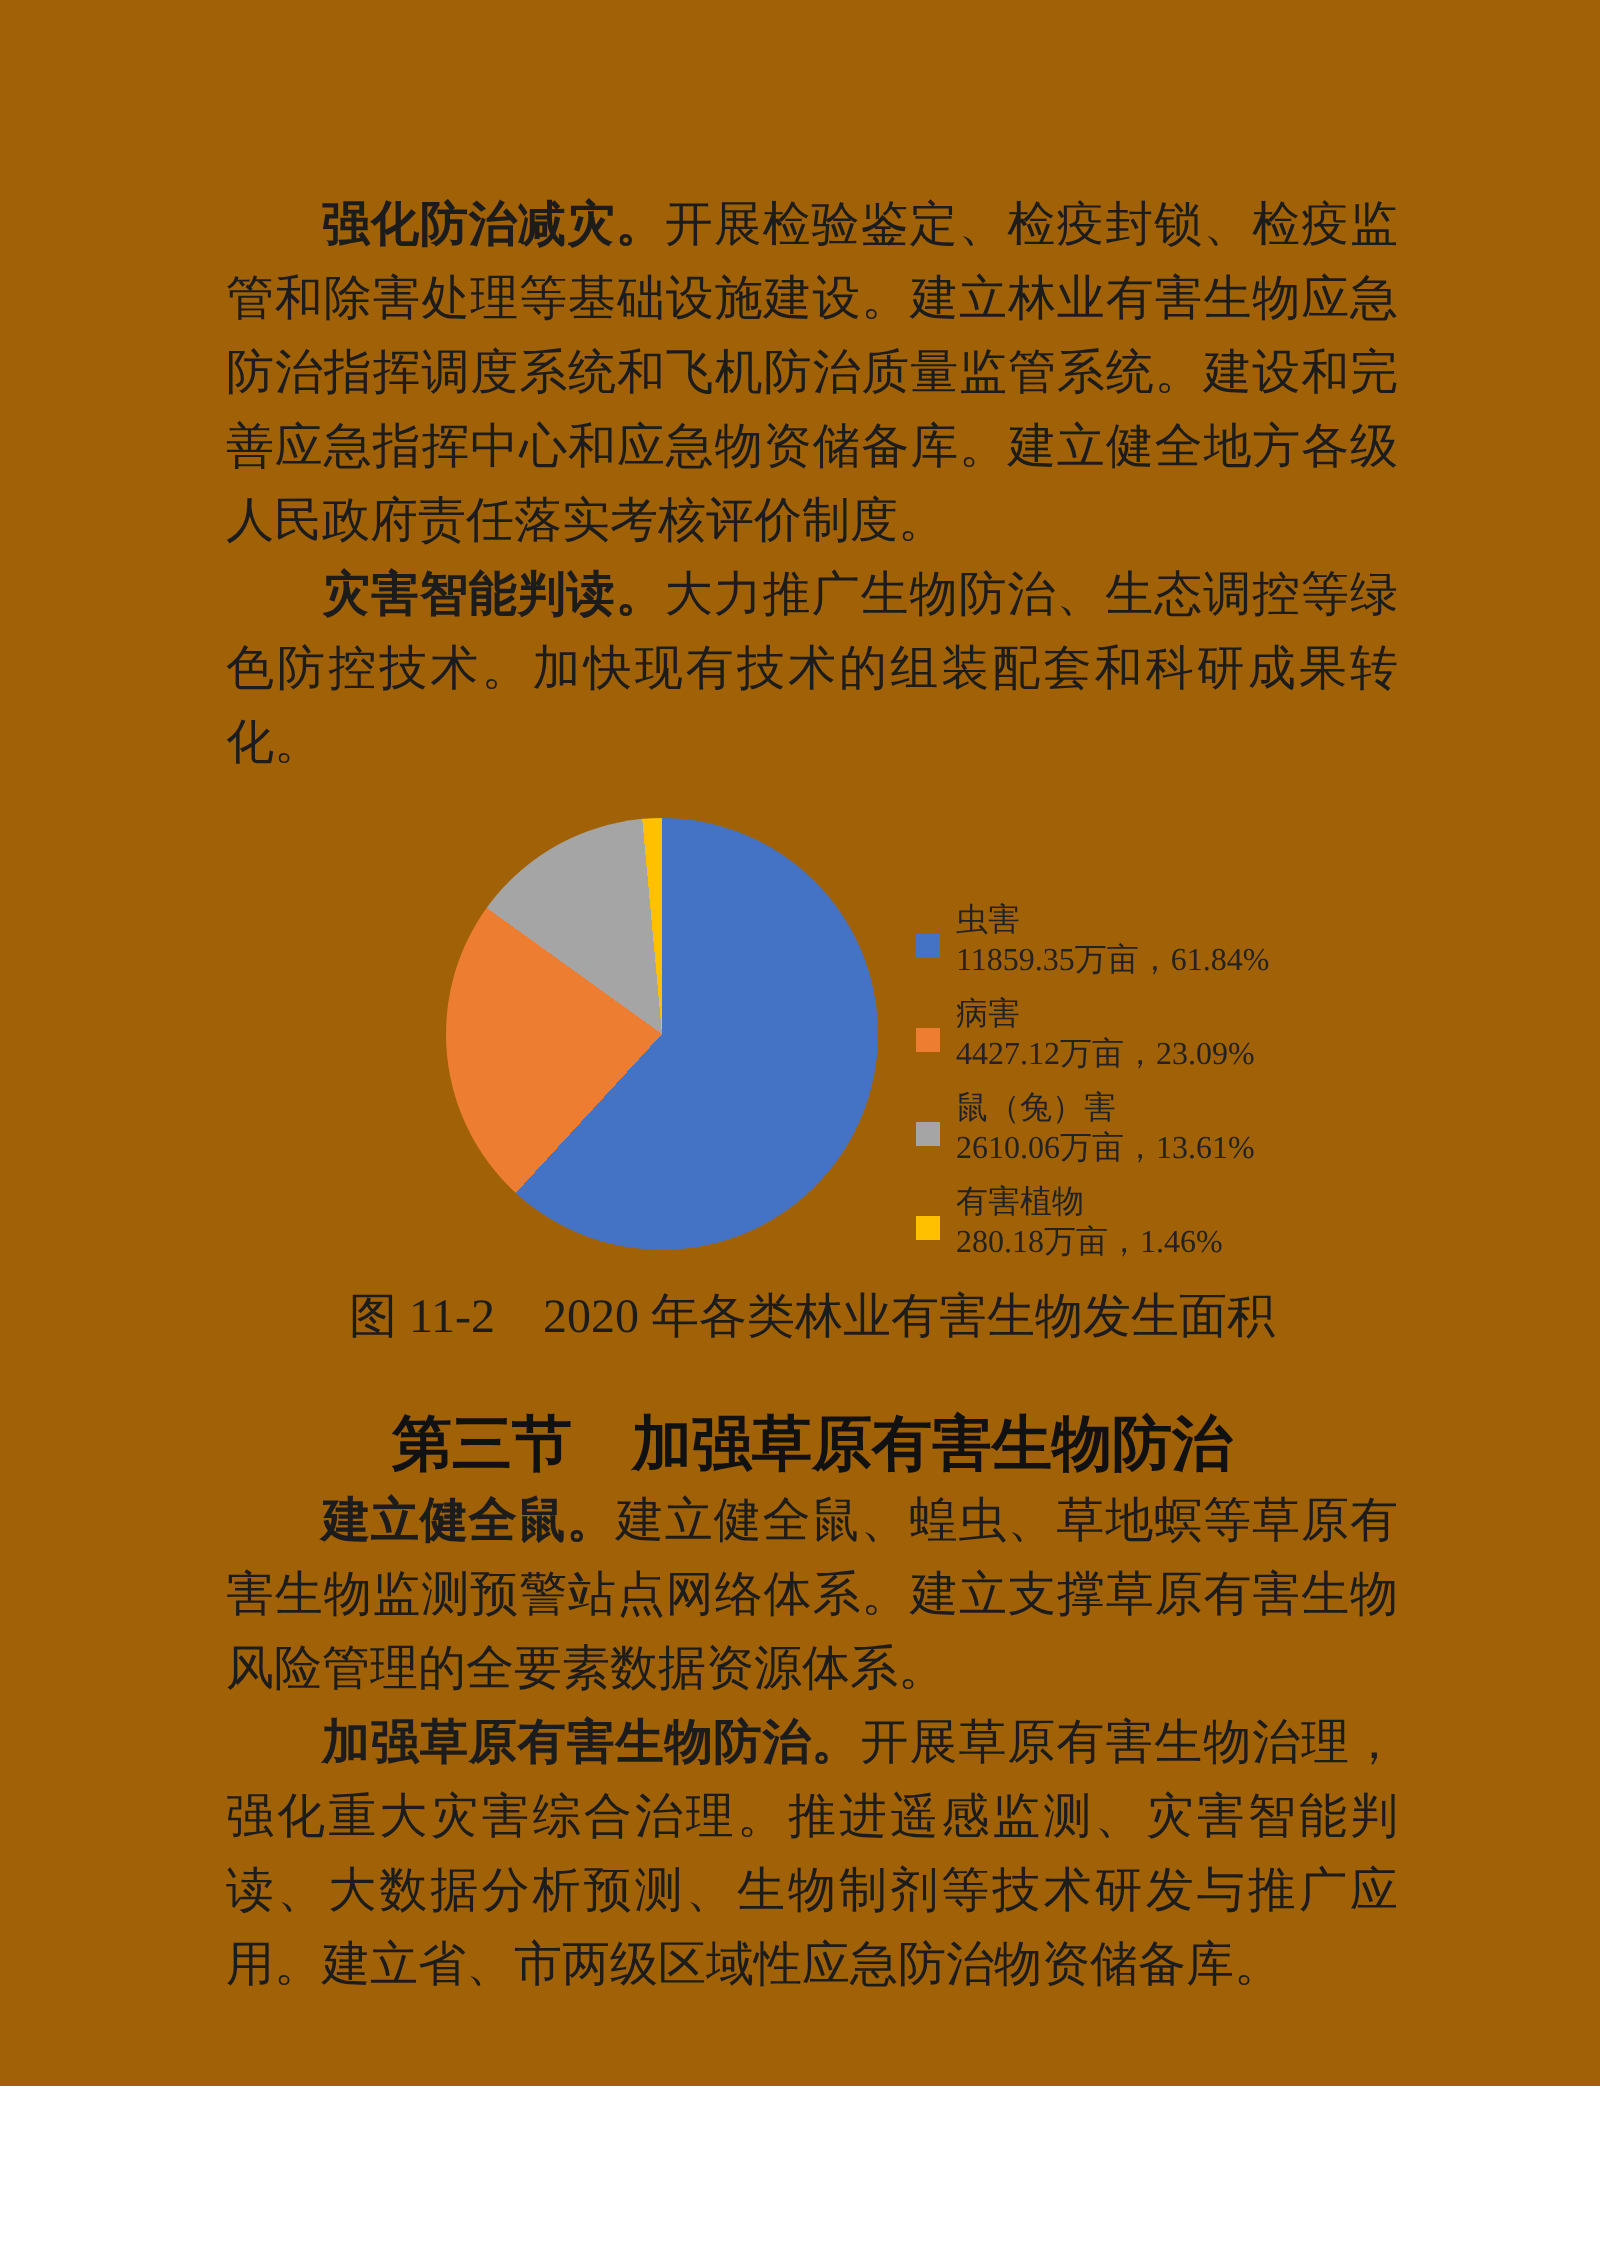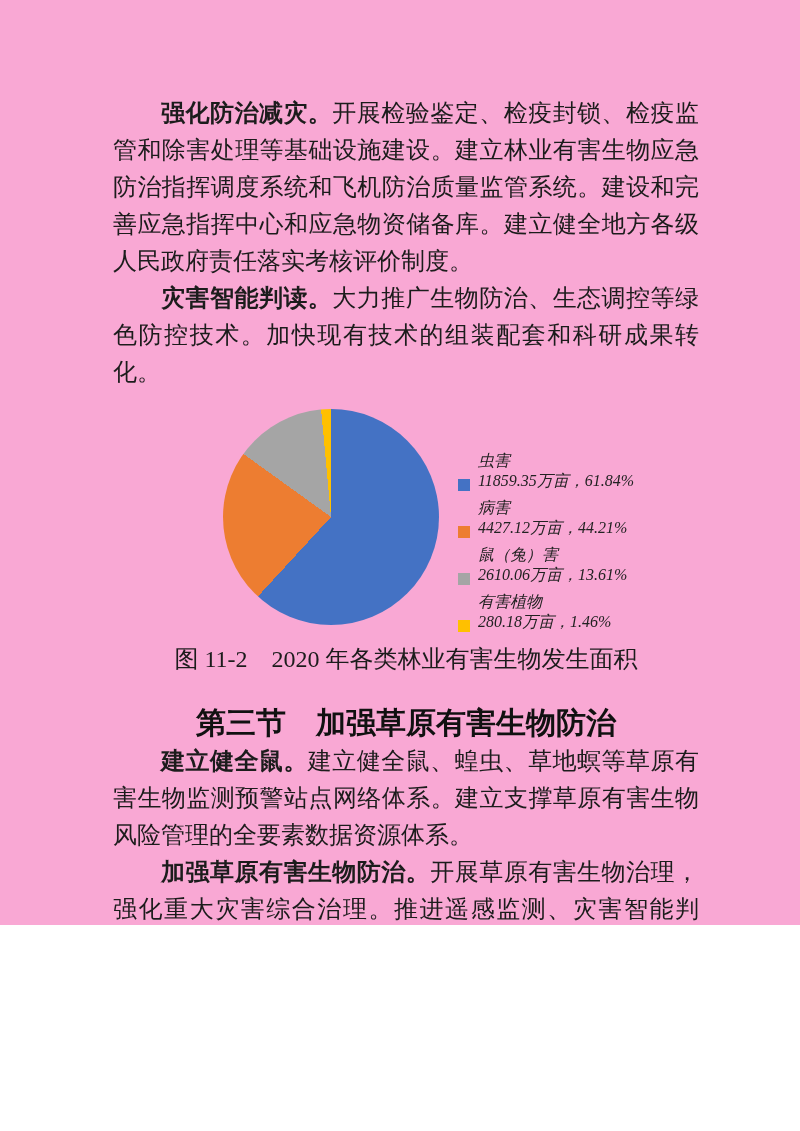--- a/index.html
+++ b/index.html
@@ -4,22 +4,22 @@
 <style>
   html, body { margin: 0; padding: 0; }
   body {
     width: 800px; height: 1131px;
     background: #ffffff;
     font-family: "Liberation Serif", "DejaVu Serif", serif;
     color: #1c1c1c;
   }
   .page {
     position: relative;
-    width: 800px; height: 925px;
-    background: #f9a8d4;
+    width: 800px; height: 1043px;
+    background: #a16207;
     overflow: hidden;
   }
   .content {
     position: absolute;
     left: 113px; top: 95px;
     width: 586px;
   }
   p.para {
     margin: 0;
     font-size: 24px;
@@ -39,23 +39,22 @@
     left: 110px; top: 4px;
     width: 216px; height: 216px;
     border-radius: 50%;
   }
   .legend {
     position: absolute;
     left: 345px; top: 46px;
   }
   .legend-entry {
     display: flex;
-    align-items: flex-end;
+    align-items: center;
     margin-bottom: 7px;
-    font-style: italic;
   }
   .legend-marker {
     width: 12px; height: 12px;
     margin: 4px 8px 0 0;
     flex: none;
   }
   .legend-label {
     font-size: 16px;
     line-height: 20px;
     color: #222;
@@ -113,21 +112,21 @@
           <div>
             <div class="legend-label">虫害</div>
             <div class="legend-detail">11859.35万亩，61.84%</div>
           </div>
         </div>
 
         <div class="legend-entry">
           <span class="legend-marker" style="background: rgb(237, 125, 49);"></span>
           <div>
             <div class="legend-label">病害</div>
-            <div class="legend-detail">4427.12万亩，44.21%</div>
+            <div class="legend-detail">4427.12万亩，23.09%</div>
           </div>
         </div>
 
         <div class="legend-entry">
           <span class="legend-marker" style="background: rgb(165, 165, 165);"></span>
           <div>
             <div class="legend-label">鼠（兔）害</div>
             <div class="legend-detail">2610.06万亩，13.61%</div>
           </div>
         </div>

